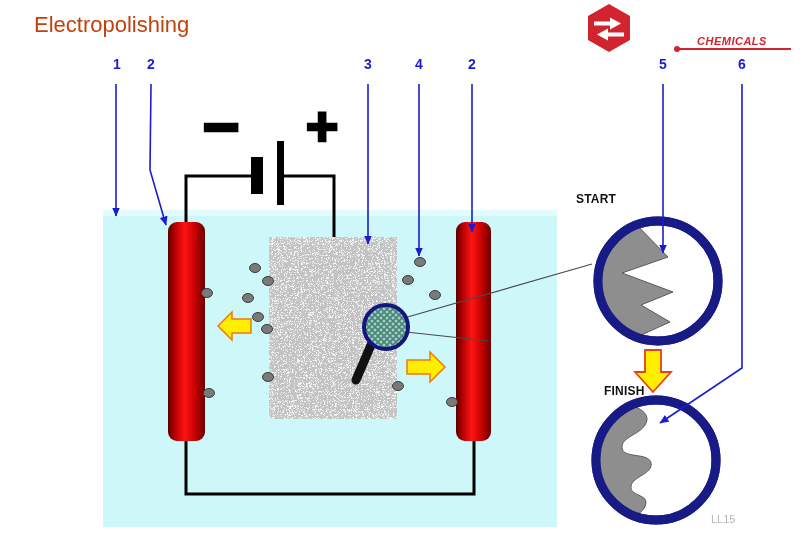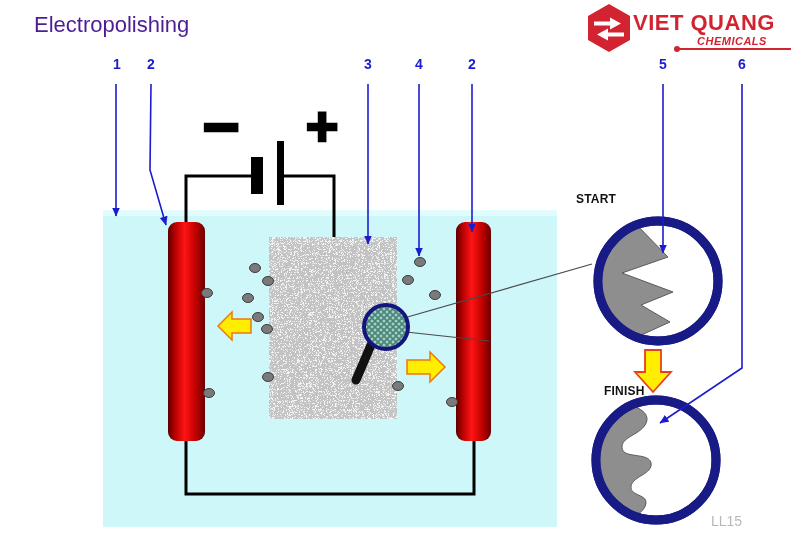--- a/index.html
+++ b/index.html
@@ -1,32 +1,32 @@
 <!DOCTYPE html>
 <html><head>
 <meta charset="utf-8">
 <style>
   html,body{margin:0;padding:0;background:#fff;}
   #canvas{position:relative;width:800px;height:551px;background:#ffffff;overflow:hidden;
           font-family:"Liberation Sans","DejaVu Sans",sans-serif;}
   #diagram-svg{position:absolute;left:0;top:0;width:800px;height:551px;}
   .abs{position:absolute;}
-  .title{left:34px;top:12px;font-size:22px;color:#4c1d95;letter-spacing:0px;}
+  .title{left:34px;top:12px;font-size:22px;color:#c2410c;letter-spacing:0px;}
   .callout{width:24px;text-align:center;top:56px;font-size:14px;font-weight:bold;color:#1c1ccf;}
   .polarity{display:flex;align-items:center;justify-content:center;color:#000;font-weight:bold;
             -webkit-text-stroke:2.5px #000;}
   .neg{left:195px;top:97px;width:52px;height:60px;font-size:64px;}
   .pos{left:294px;top:95px;width:56px;height:60px;font-size:56px;}
   .stage{font-size:12px;font-weight:bold;color:#111;letter-spacing:0.2px;}
   .start-label{left:576px;top:192px;}
   .finish-label{left:574px;top:384px;padding-left:30px;}
   .brand{left:633px;top:10px;font-size:22px;font-weight:bold;color:#d22430;letter-spacing:0.5px;}
   .brand-sub{left:697px;top:35px;width:80px;text-align:left;font-size:11px;font-weight:bold;
              font-style:italic;color:#d22430;letter-spacing:0.5px;}
-  .watermark{left:711px;top:513px;font-size:14px;color:#b8b8b8;}
+  .watermark{left:711px;top:513px;font-size:11px;color:#b8b8b8;}
 </style>
 </head>
 <body>
 
 <div id="canvas">
 
   <svg id="diagram-svg" viewBox="0 0 800 551">
     <defs>
       <marker id="arr" markerUnits="userSpaceOnUse" markerWidth="12" markerHeight="10" refX="8.5" refY="4" orient="auto">
         <path d="M0,0 L9,4 L0,8 Z" fill="#1c1ccf"></path>
@@ -151,17 +151,16 @@
   <div class="abs callout" style="left:460px;">2</div>
   <div class="abs callout" style="left:651px;">5</div>
   <div class="abs callout" style="left:730px;">6</div>
 
   <div class="abs polarity neg">−</div>
   <div class="abs polarity pos">+</div>
 
   <div class="abs stage start-label">START</div>
   <div class="abs stage finish-label">FINISH</div>
 
-  <div class="abs brand">VIET QUANG</div>
   <div class="abs brand-sub">CHEMICALS</div>
 
   <div class="abs watermark">LL15</div>
 </div>
 
 </body></html>

